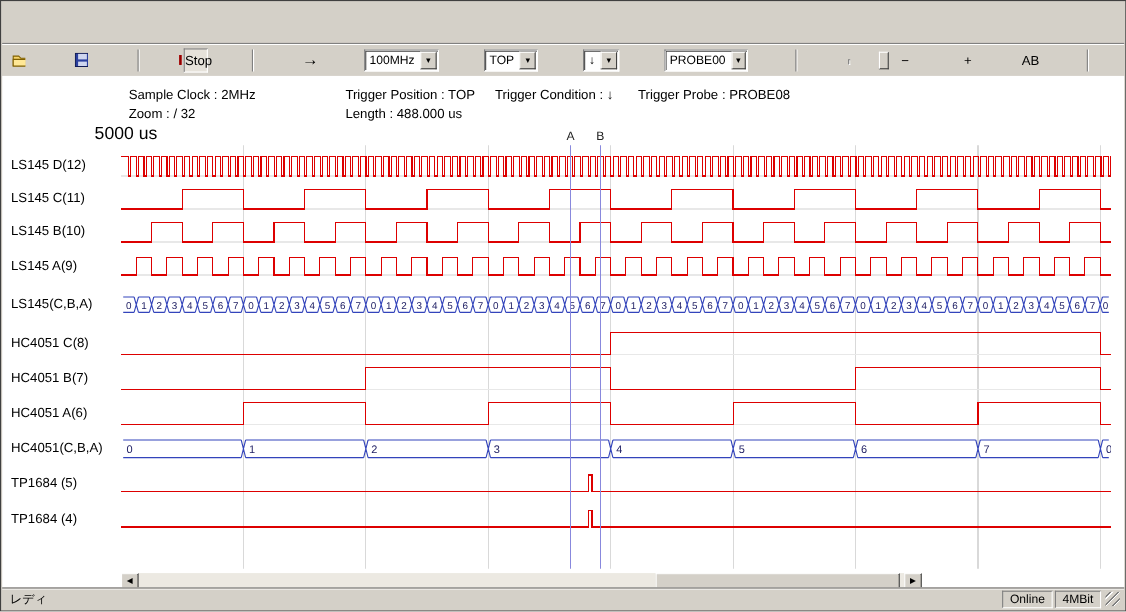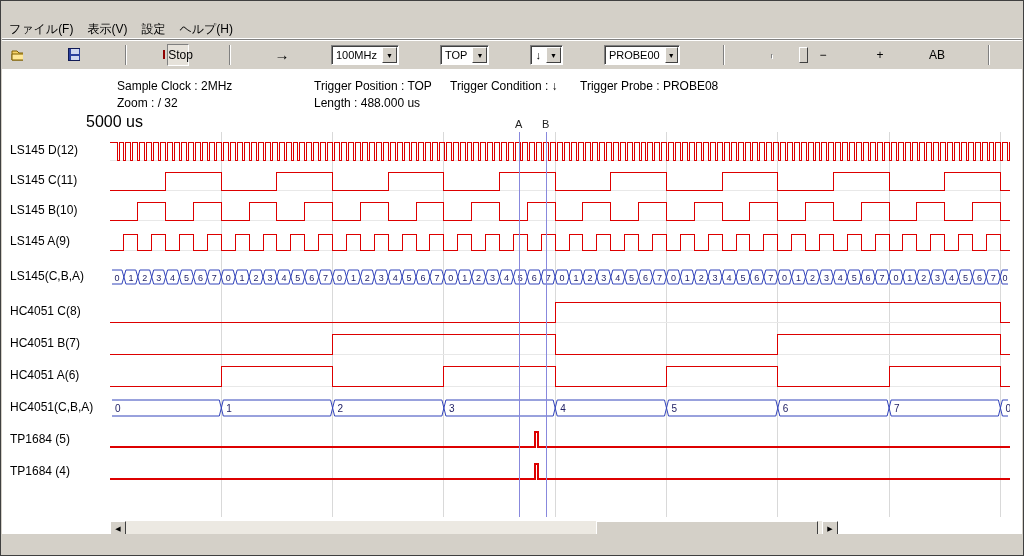--- a/index.html
+++ b/index.html
@@ -68,26 +68,20 @@
   .status-cell { border:1px solid; border-color:#808080 #fff #fff #808080; padding:1px 6px; margin-left:2px; }
   .resize-grip { width:13px; height:13px; margin-left:4px;
     background:repeating-linear-gradient(135deg,transparent 0 3px,#808080 3px 4px,#fff 4px 5px); }
 </style>
 </head>
 <body>
 
 <div class="window">
 
 
-  <div class="menubar">
-    <span class="menu-item">ファイル(F)</span>
-    <span class="menu-item">表示(V)</span>
-    <span class="menu-item">設定</span>
-    <span class="menu-item">ヘルプ(H)</span>
-  </div>
 
   <div class="toolbar">
     <div class="tool-btn">
       <svg width="17" height="13">
         <path d="M1,3 h5 l2,2 h8 v7 h-15 z" fill="#f6d36a" stroke="#806000" stroke-width="1"></path>
         <path d="M1,6 h15 l-2,6 h-13 z" fill="#ffe896" stroke="#806000" stroke-width="1"></path>
       </svg>
     </div>
     <div class="tool-btn">
       <svg width="14" height="13">
@@ -272,14 +266,20 @@
 
     <div class="hscroll">
       <div class="sb-btn">◀</div>
       <div class="sb-track">
         <div class="sb-thumb" style="left:470px; width:222px;"></div>
       </div>
       <div class="sb-btn">▶</div>
     </div>
   </div>
 
+  <div class="statusbar">
+    <span class="status-ready">レディ</span>
+    <span class="status-cell">Online</span>
+    <span class="status-cell">4MBit</span>
+    <div class="resize-grip"></div>
+  </div>
 
 </div>
 
 </body></html>

